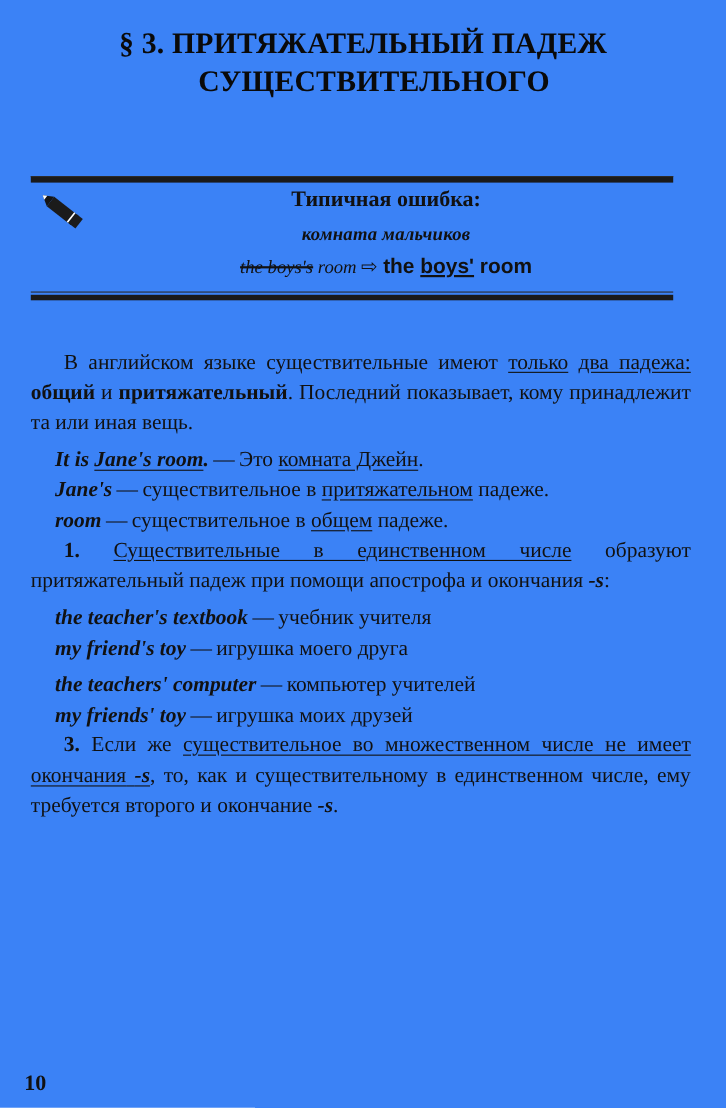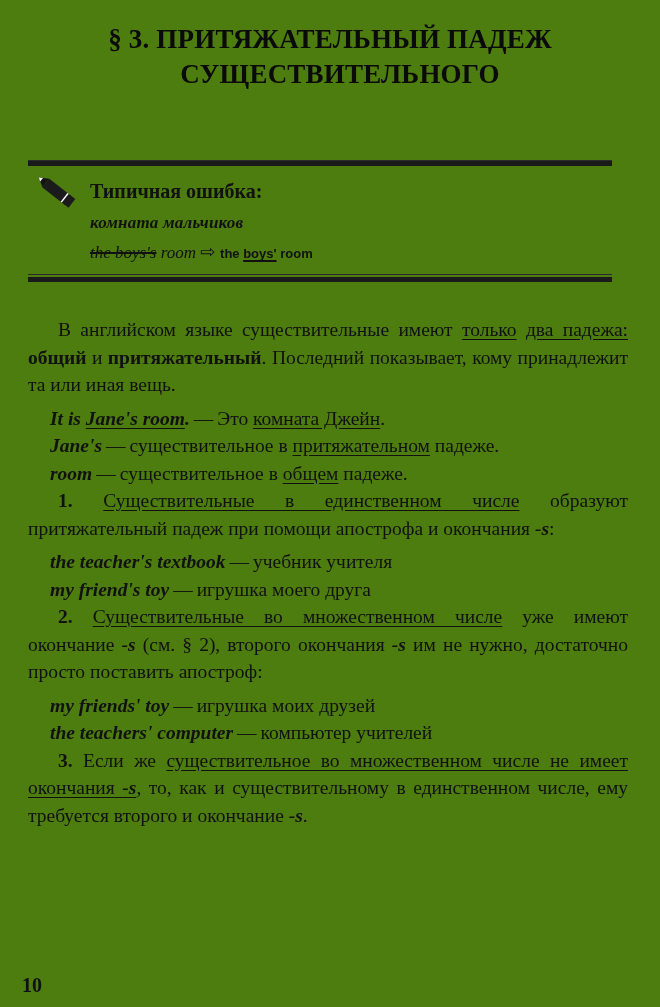--- a/index.html
+++ b/index.html
@@ -13,21 +13,21 @@
     position: relative;
     font-family: "Liberation Serif", "DejaVu Serif", serif;
     color: #111111;
     overflow: hidden;
   }
   .page {
     position: absolute;
     left: 0; top: 0;
     width: 660px;
     height: 1007px;
-    background: #4d7c0f;
+    background: #3b82f6;
   }
 
   
   .title {
     margin: 0;
     padding-top: 22px;
     text-align: center;
     font-family: "Liberation Serif", "DejaVu Serif", serif;
     font-weight: bold;
     font-size: 27px;
@@ -54,22 +54,23 @@
     background: #2a2a2a;
     margin-top: 0px;
   }
   .rule-bottom-thick {
     height: 5px;
     background: #1a1a1a;
     margin-top: 2px;
   }
   .callout-body {
     position: relative;
-    padding: 13px 0 10px 0;
+    padding: 3px 0 10px 0;
     min-height: 80px;
+    text-align: center;
   }
   .pencil {
     position: absolute;
     left: 4px;
     top: 8px;
     width: 54px;
     height: 40px;
   }
   .callout-text {
     margin-left: 62px;
@@ -103,21 +104,21 @@
     text-decoration-thickness: 1.5px;
   }
   .arrow {
     font-family: "DejaVu Sans", sans-serif;
     font-size: 18px;
     padding: 0 5px 0 4px;
   }
   .right {
     font-family: "Liberation Sans", "DejaVu Sans", sans-serif;
     font-weight: bold;
-    font-size: 13px;
+    font-size: 19px;
   }
   .right u {
     text-decoration: underline;
     text-decoration-thickness: 2px;
     text-underline-offset: 2px;
   }
 
   
   .content {
     position: absolute;
@@ -217,25 +218,24 @@
       <p class="ex"><span class="en"><span>room</span></span><span class="dash">—</span><span class="ru"><span>существительное в </span><span class="ul">общем</span><span> падеже.</span></span></p>
     </div>
 
     <p class="para sect-gap"><span class="b">1.</span> <span class="ul">Существительные в единственном числе</span><span> образуют притяжательный падеж при помощи апострофа и окончания </span><span class="bi">-s</span><span>:</span></p>
 
     <div class="examples ex-block">
       <p class="ex"><span class="en">the teacher's textbook</span><span class="dash">—</span><span class="ru">учебник учителя</span></p>
       <p class="ex"><span class="en">my friend's toy</span><span class="dash">—</span><span class="ru">игрушка моего друга</span></p>
     </div>
 
-    <p class="para sect-gap"><span class="b">2.</span> <span class="ul">Существительные во множественном числе</span><span> уже имеют окончание </span><span class="bi">-s</span><span> (см. § 2), второго окончания </span><span class="bi">-s</span><span> им не нужно, достаточно просто поставить апостроф:</span></p>
-
-    <div class="examples ex-block">
+
+    <div class="examples ex-block">
+      <p class="ex"><span class="en">the teachers' computer</span><span class="dash">—</span><span class="ru">компьютер учителей</span></p>
       <p class="ex"><span class="en">my friends' toy</span><span class="dash">—</span><span class="ru">игрушка моих друзей</span></p>
-      <p class="ex"><span class="en">the teachers' computer</span><span class="dash">—</span><span class="ru">компьютер учителей</span></p>
     </div>
 
     <p class="para sect-gap"><span class="b">3.</span> <span>Если же </span><span class="ul"><span>существительное во множественном числе не имеет окончания</span> <span class="bi">-s</span></span><span>, то, как и существительному в единственном числе, ему требуется второго и окончание </span><span class="bi">-s</span><span>.</span></p>
 
     <div class="examples ex-block">
     </div>
 
   </div>
 
   <div class="folio">10</div>

